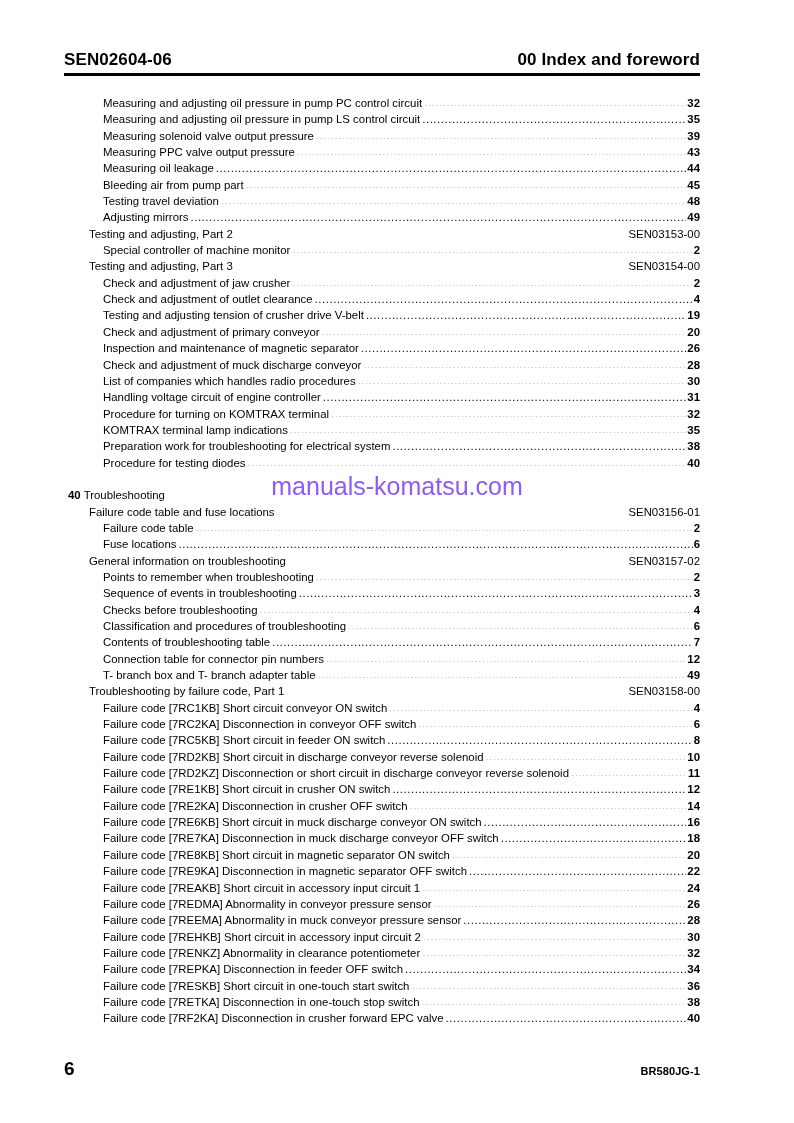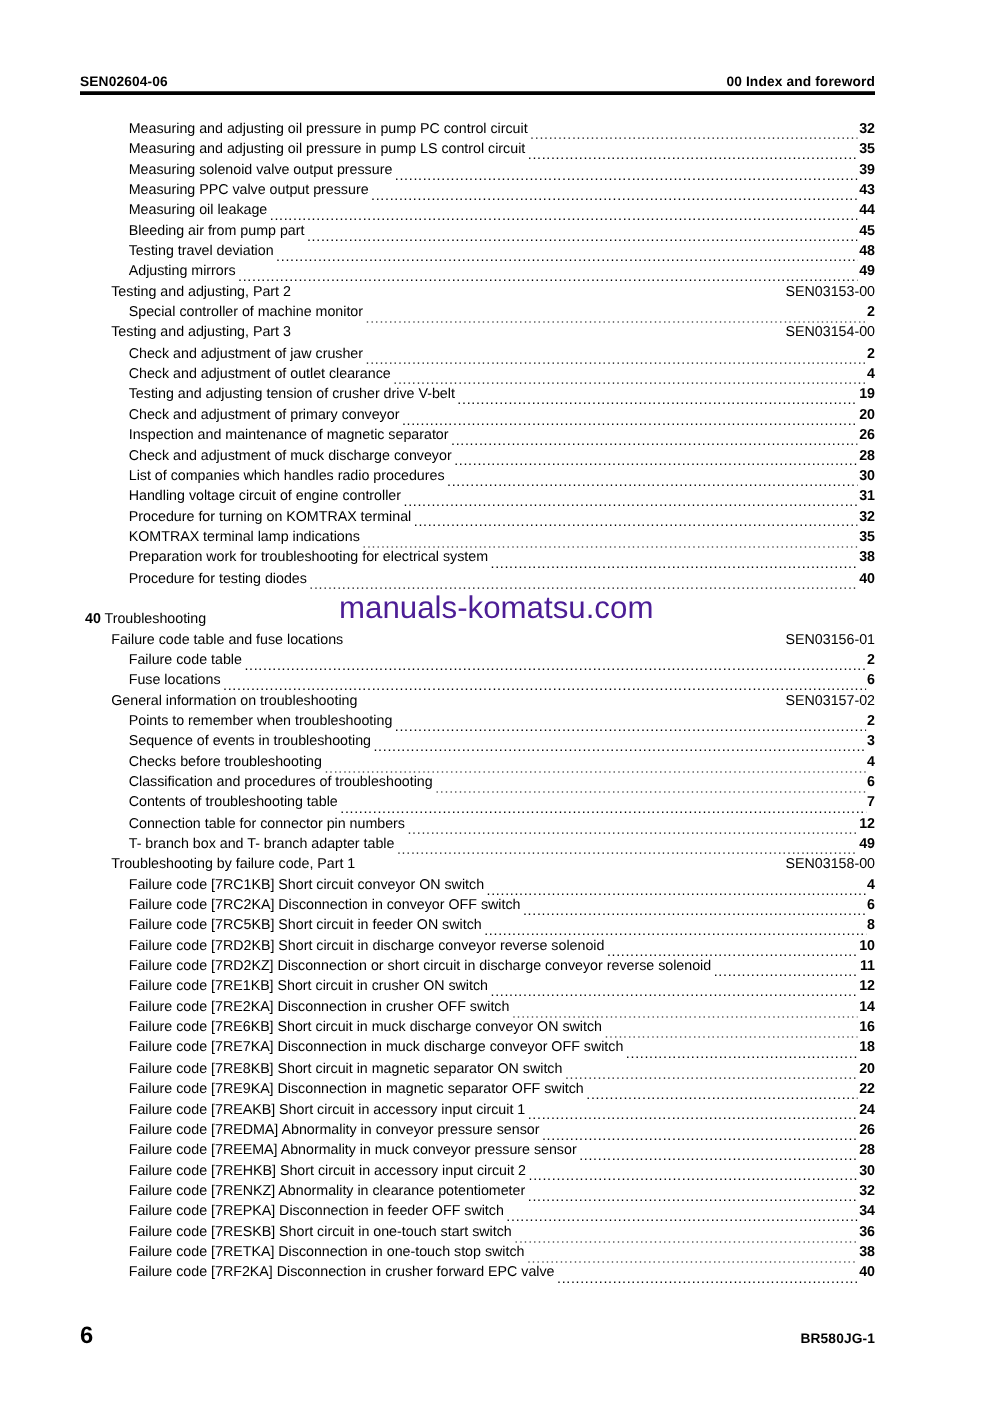--- a/index.html
+++ b/index.html
@@ -13,26 +13,26 @@
     position: relative;
     font-family: "Liberation Sans", sans-serif;
     color: #000000;
     overflow: hidden;
   }
 
   
   .page-header {
     position: absolute;
     left: 64px;
-    top: 60px;
+    top: 50px;
     width: 636px;
     display: flex;
     justify-content: space-between;
     align-items: baseline;
-    font-size: 11px;
+    font-size: 17px;
     font-weight: bold;
     letter-spacing: 0.1px;
   }
   .header-rule {
     position: absolute;
     left: 64px;
     top: 73px;
     width: 636px;
     height: 2.6px;
     background: #000000;
@@ -41,21 +41,21 @@
   
   .toc {
     position: absolute;
     left: 64px;
     top: 95px;
     width: 636px;
   }
 
   .toc-row {
     display: flex;
-    align-items: flex-end;
+    align-items: flex-start;
     font-size: 11.4px;
     line-height: 16.35px;
     height: 16.35px;
     white-space: nowrap;
     overflow: hidden;
   }
 
   
   .lvl-0 { padding-left: 4px; }
   .lvl-1 { padding-left: 25px; }
@@ -100,21 +100,21 @@
 
   
   .watermark {
     position: absolute;
     left: 0;
     top: 472px;
     width: 794px;
     text-align: center;
     font-size: 25px;
     font-family: "Liberation Sans", sans-serif;
-    color: #4c1d95;
+    color: #8b5cf6;
     letter-spacing: 0px;
   }
 
   
   .page-footer {
     position: absolute;
     left: 64px;
     top: 1058px;
     width: 636px;
     display: flex;

